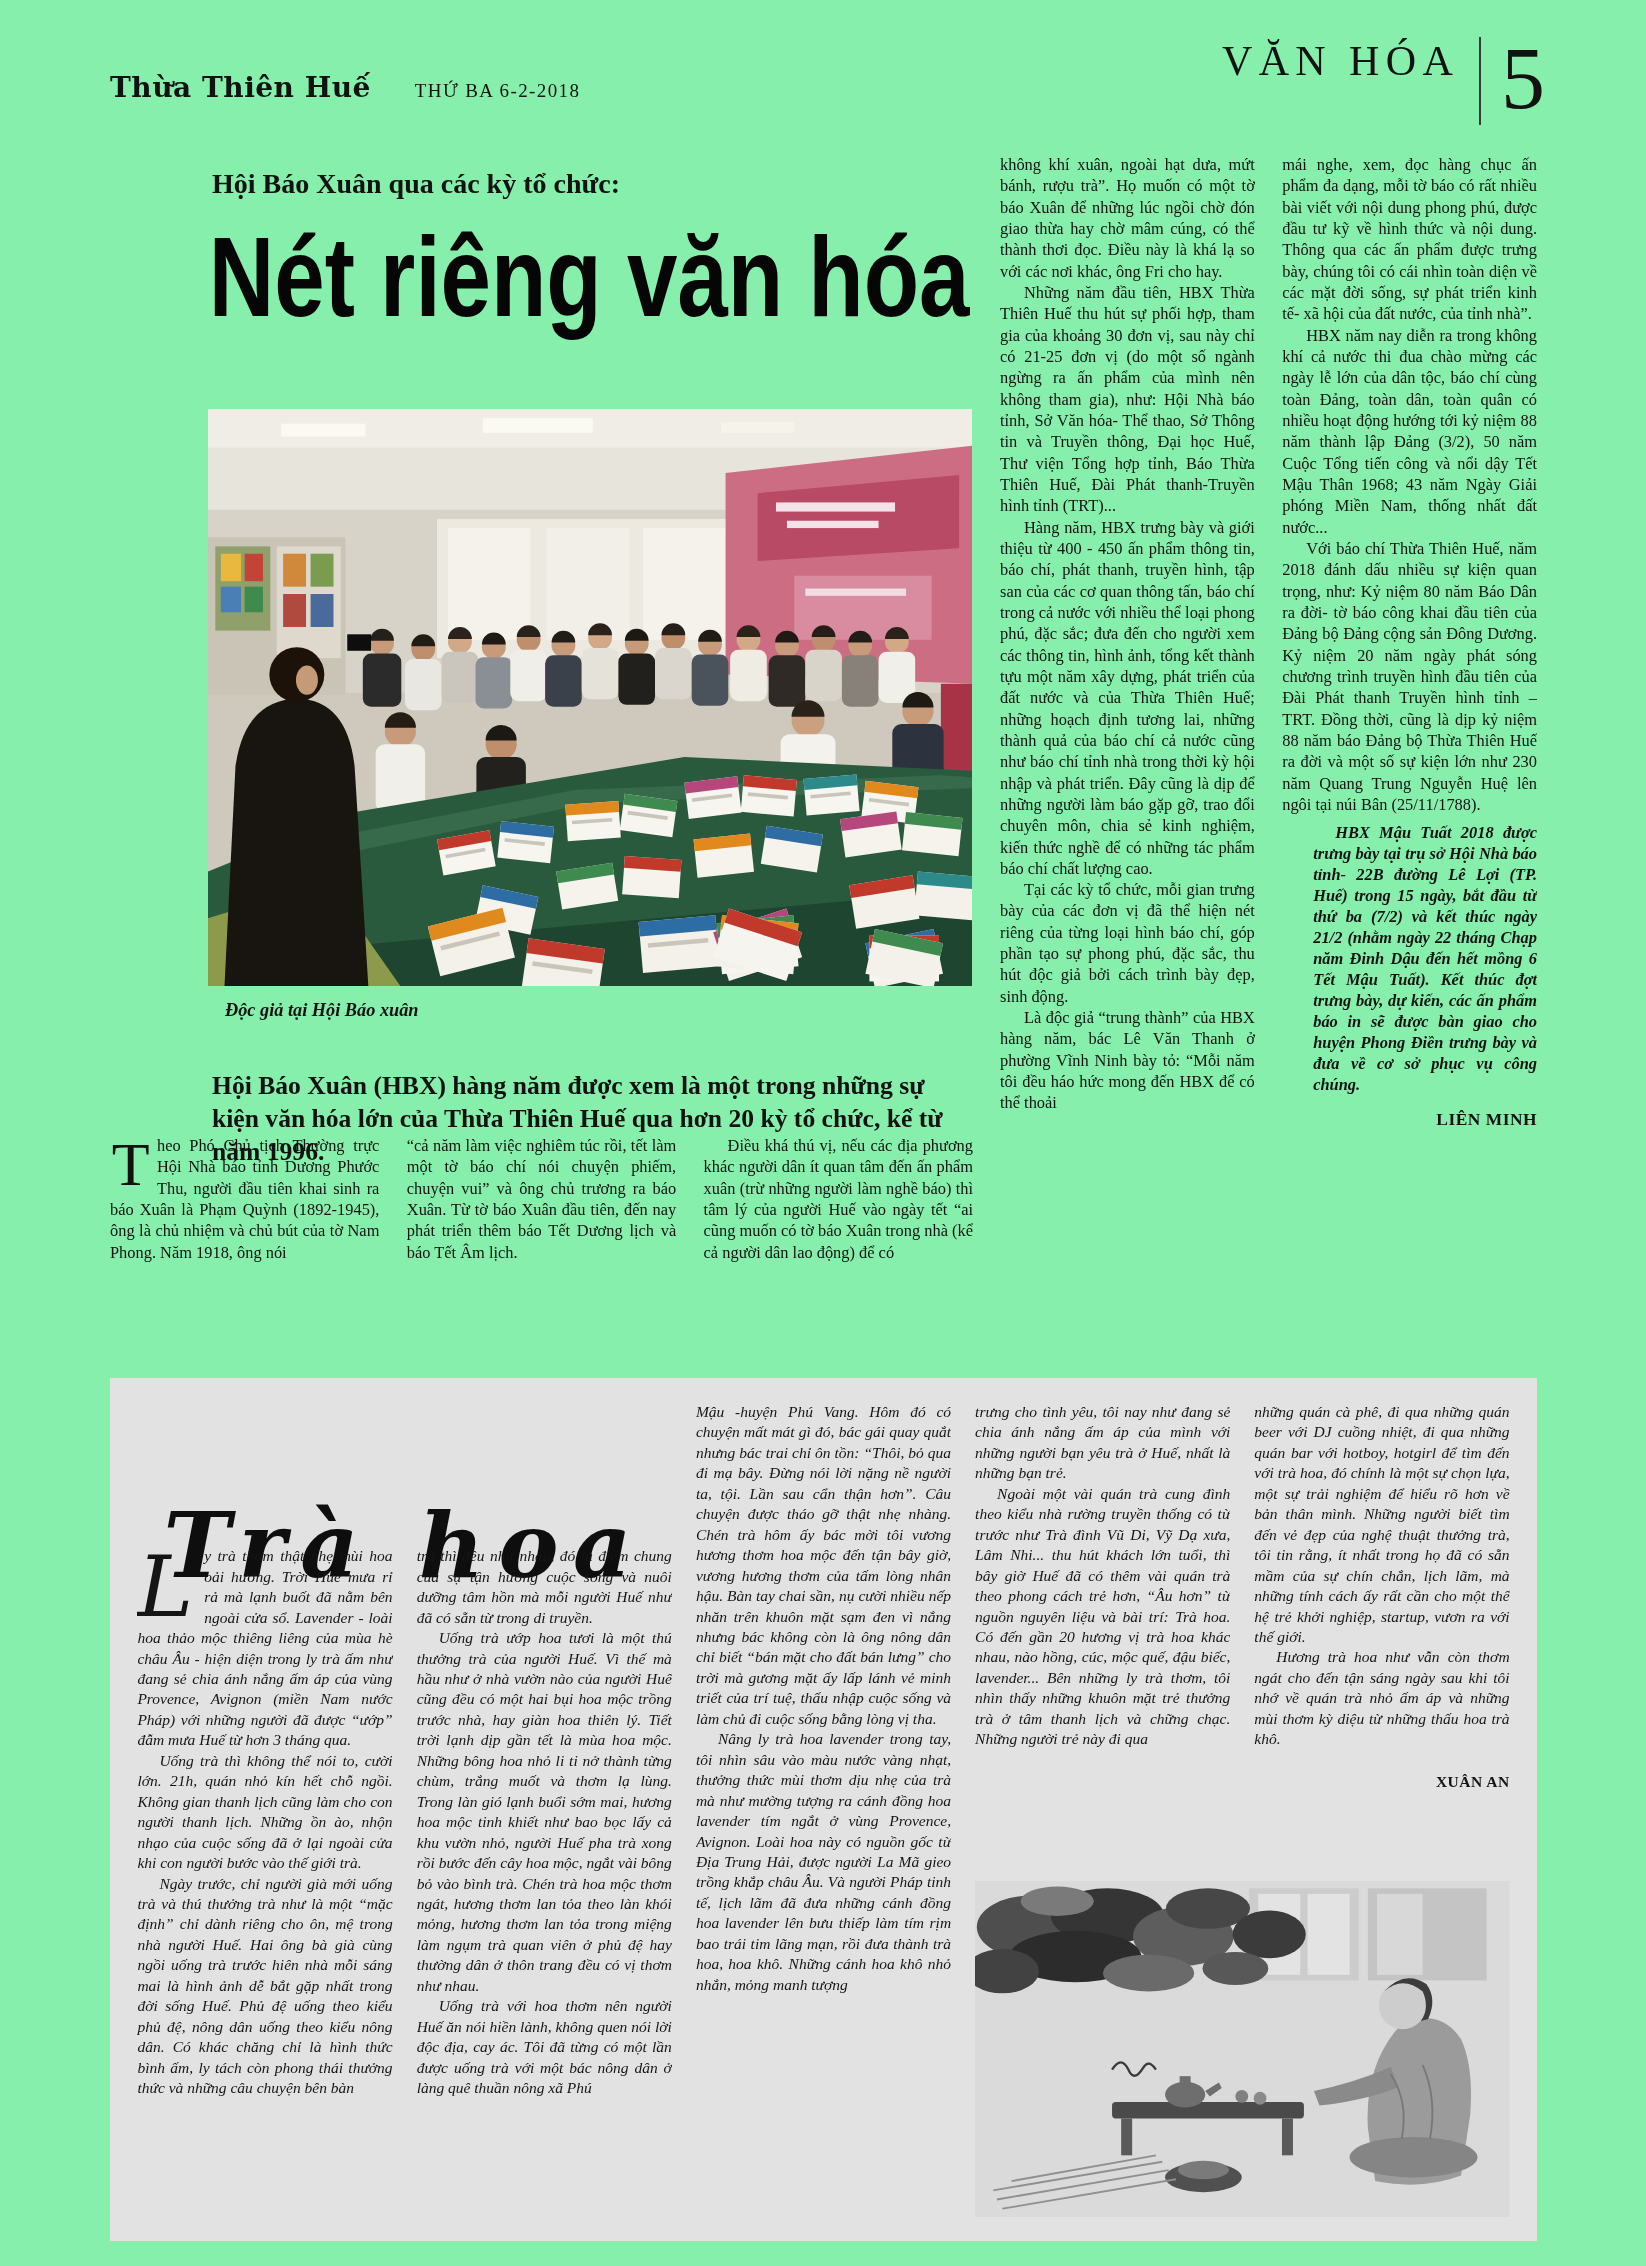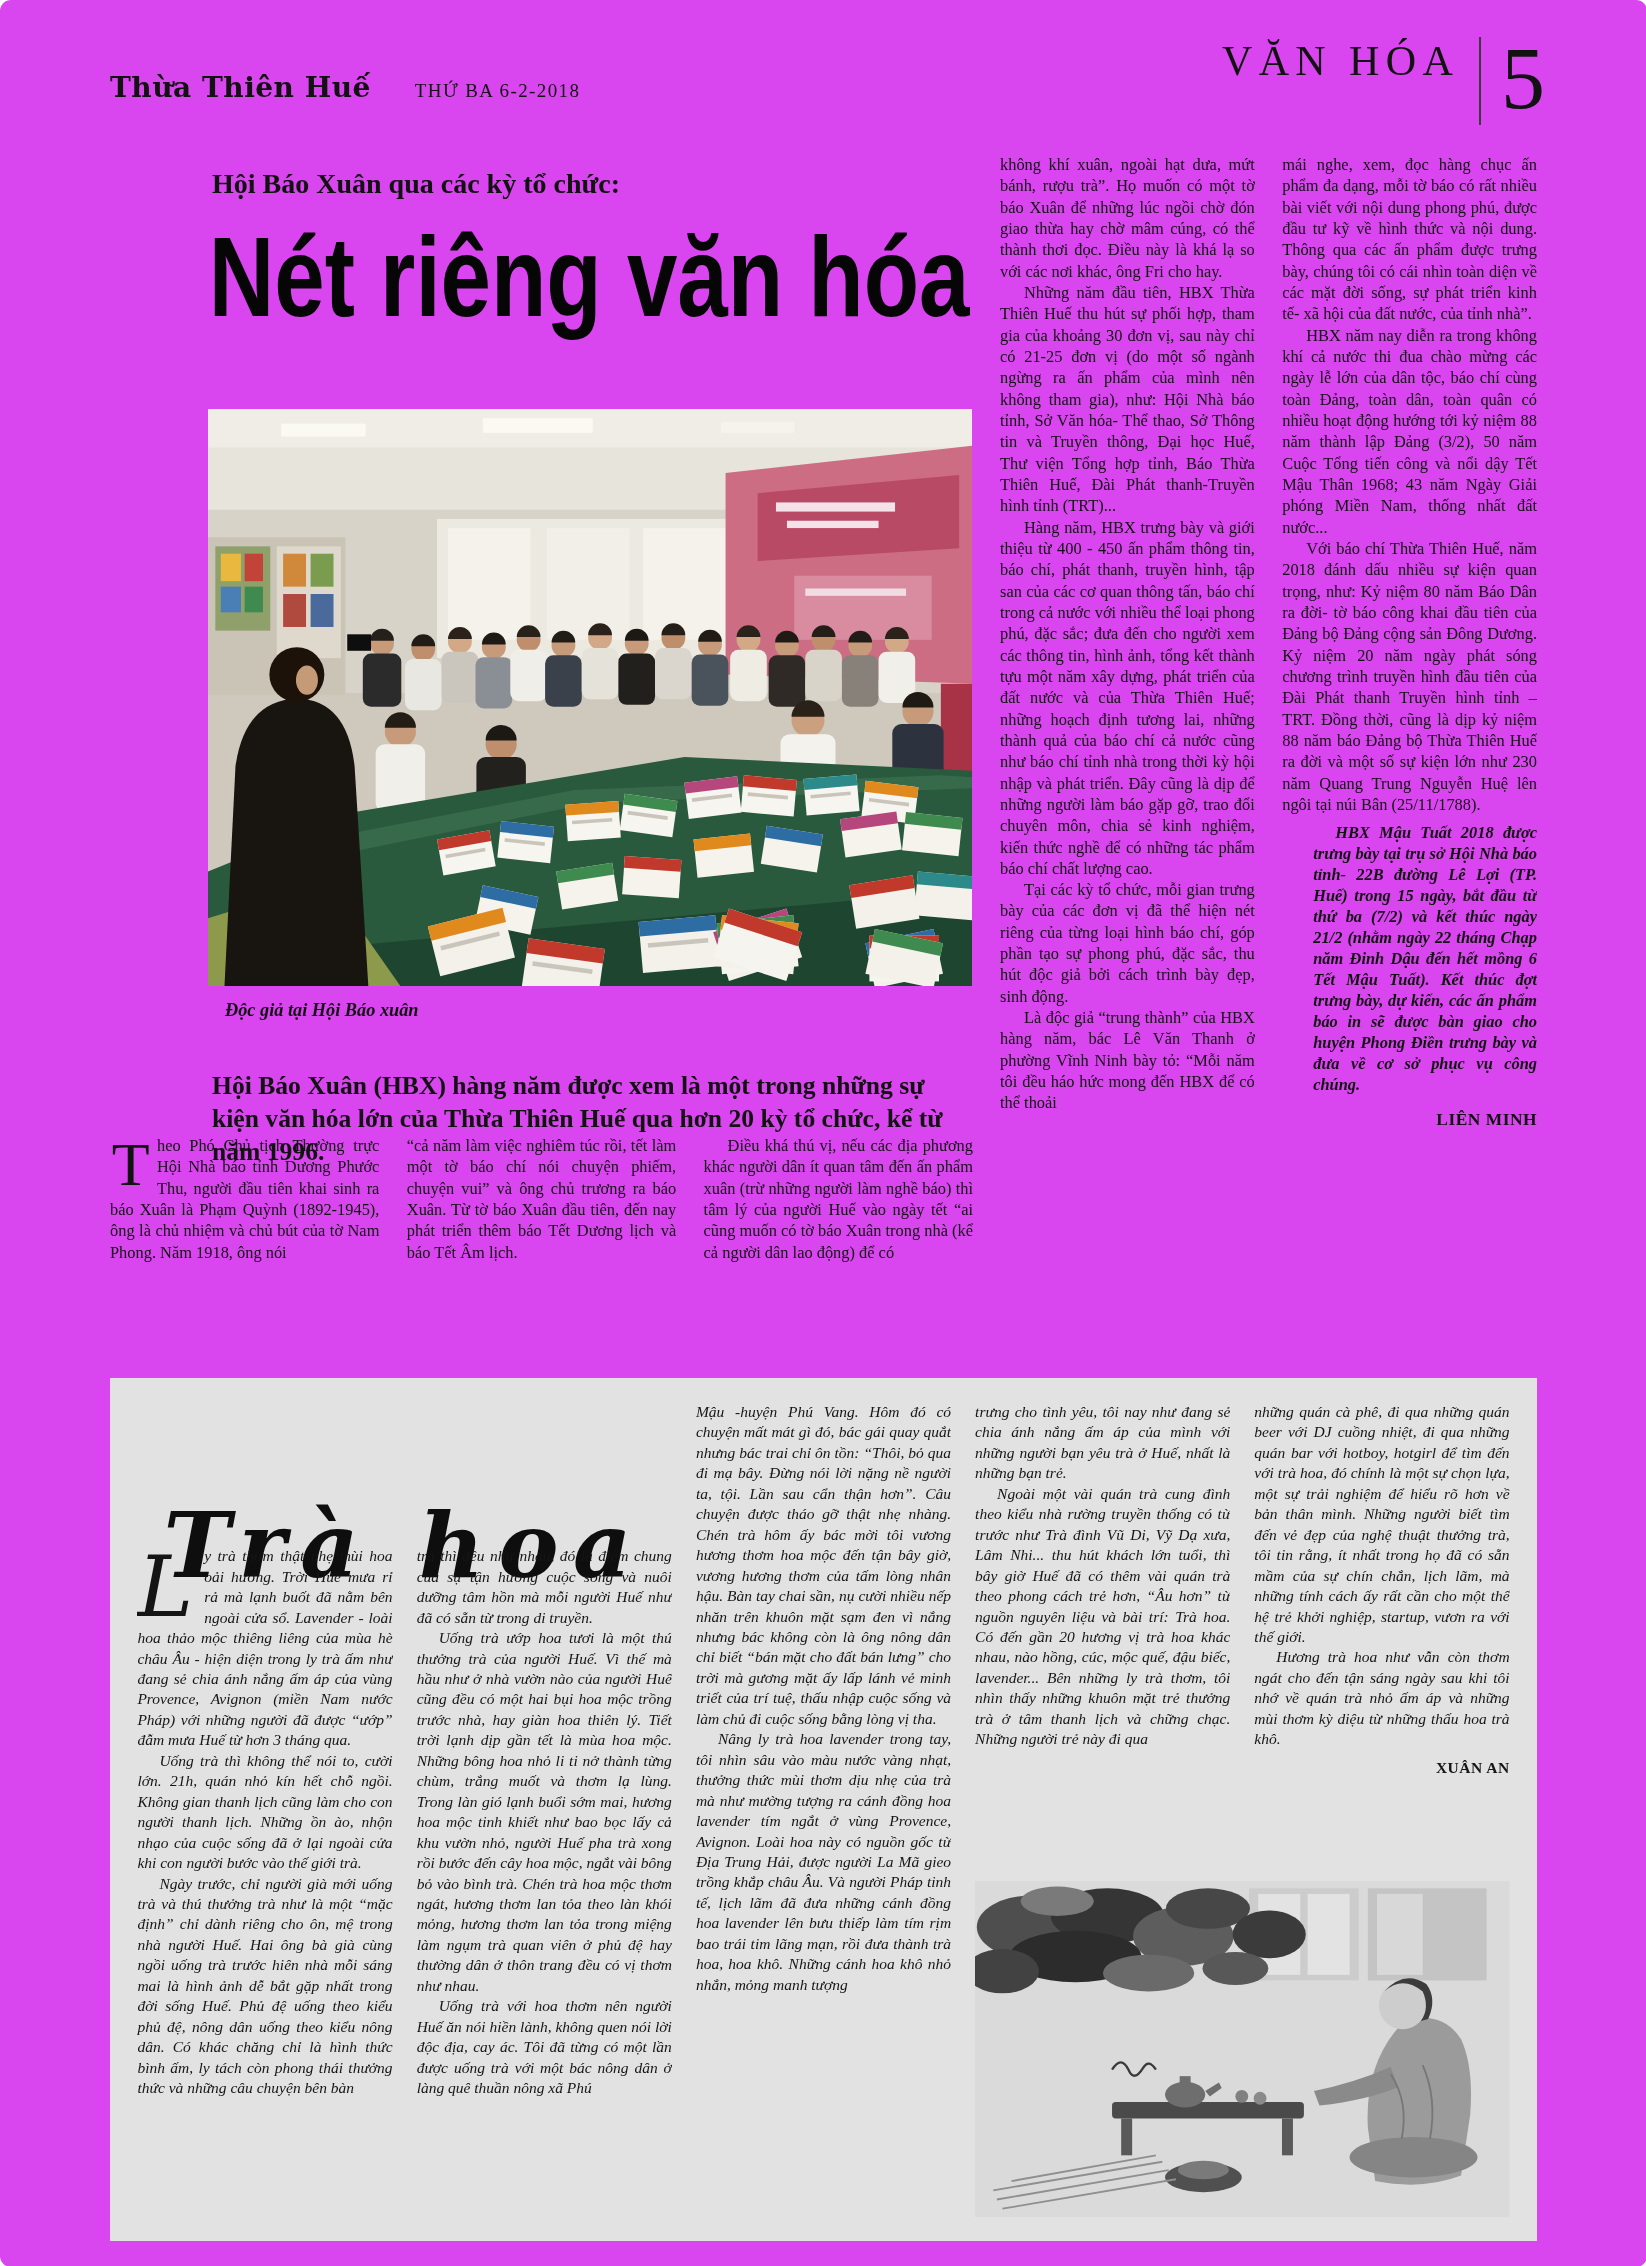--- a/index.html
+++ b/index.html
@@ -1,21 +1,20 @@
 <!DOCTYPE html>
 <html style="font-size:14.6px"><head>
 <meta charset="utf-8">
 <style>
   * { box-sizing: border-box; }
   html,body { margin:0; padding:0; background:#fff; }
   .page {
     position:relative; width:1647px; height:2267px; margin:0 auto;
-    background:#d946ef; color:#121212; overflow:hidden;
+    background:#86efac; color:#121212; overflow:hidden;
     font-family:"Liberation Serif", serif;
-    border-radius:11px;
   }
 
   
   .header-left { position:absolute; left:110px; top:71px; display:flex; align-items:baseline; gap:44px; }
   .masthead-name { font-family:"DejaVu Serif", serif; font-weight:bold; font-size:28px; letter-spacing:0.5px; }
   .masthead-date { font-size:19px; letter-spacing:1.4px; }
   .header-right { position:absolute; right:102px; top:37px; height:95px; display:flex; gap:20px; }
   .section-title { font-size:42px; letter-spacing:6.4px; }
   .page-divider { width:1.8px; height:88px; background:#3a3a3a; }
   .page-number { font-size:88px; line-height:84px; }
@@ -56,21 +55,21 @@
   }
   .tea-col { font-size:15.5px; line-height:1.32; text-align:justify; font-style:italic; overflow:hidden; color:#151515; }
   .tea-col p { margin:0; text-indent:22px; }
   .tea-col p.cont { text-indent:0; }
   .tc1 { grid-column:1; grid-row:2/4; }
   .tc2 { grid-column:2; grid-row:2/4; }
   .tc3 { grid-column:3; grid-row:1/4; }
   .tc4 { grid-column:4; grid-row:1/3; }
   .tc5 { grid-column:5; grid-row:1/3; }
   .dropcap-tea { float:left; font-family:"DejaVu Serif", serif; font-style:italic; font-size:84px; line-height:66px; padding:7.3px 11px 0 0; }
-  .tea-byline { text-align:right; font-weight:bold; font-style:normal; font-size:15.5px; margin-top:8px; letter-spacing:0.5px; }
+  .tea-byline { text-align:right; font-weight:bold; font-style:normal; font-size:15.5px; margin-top:22px; letter-spacing:0.5px; }
   .tea-illustration { grid-column:4/6; grid-row:3; }
   .tea-illustration svg { display:block; width:100%; height:100%; }
 </style>
 </head>
 <body>
 
 <div class="page">
 
   <div class="header-left">
     <span class="masthead-name">Thừa Thiên Huế</span>

